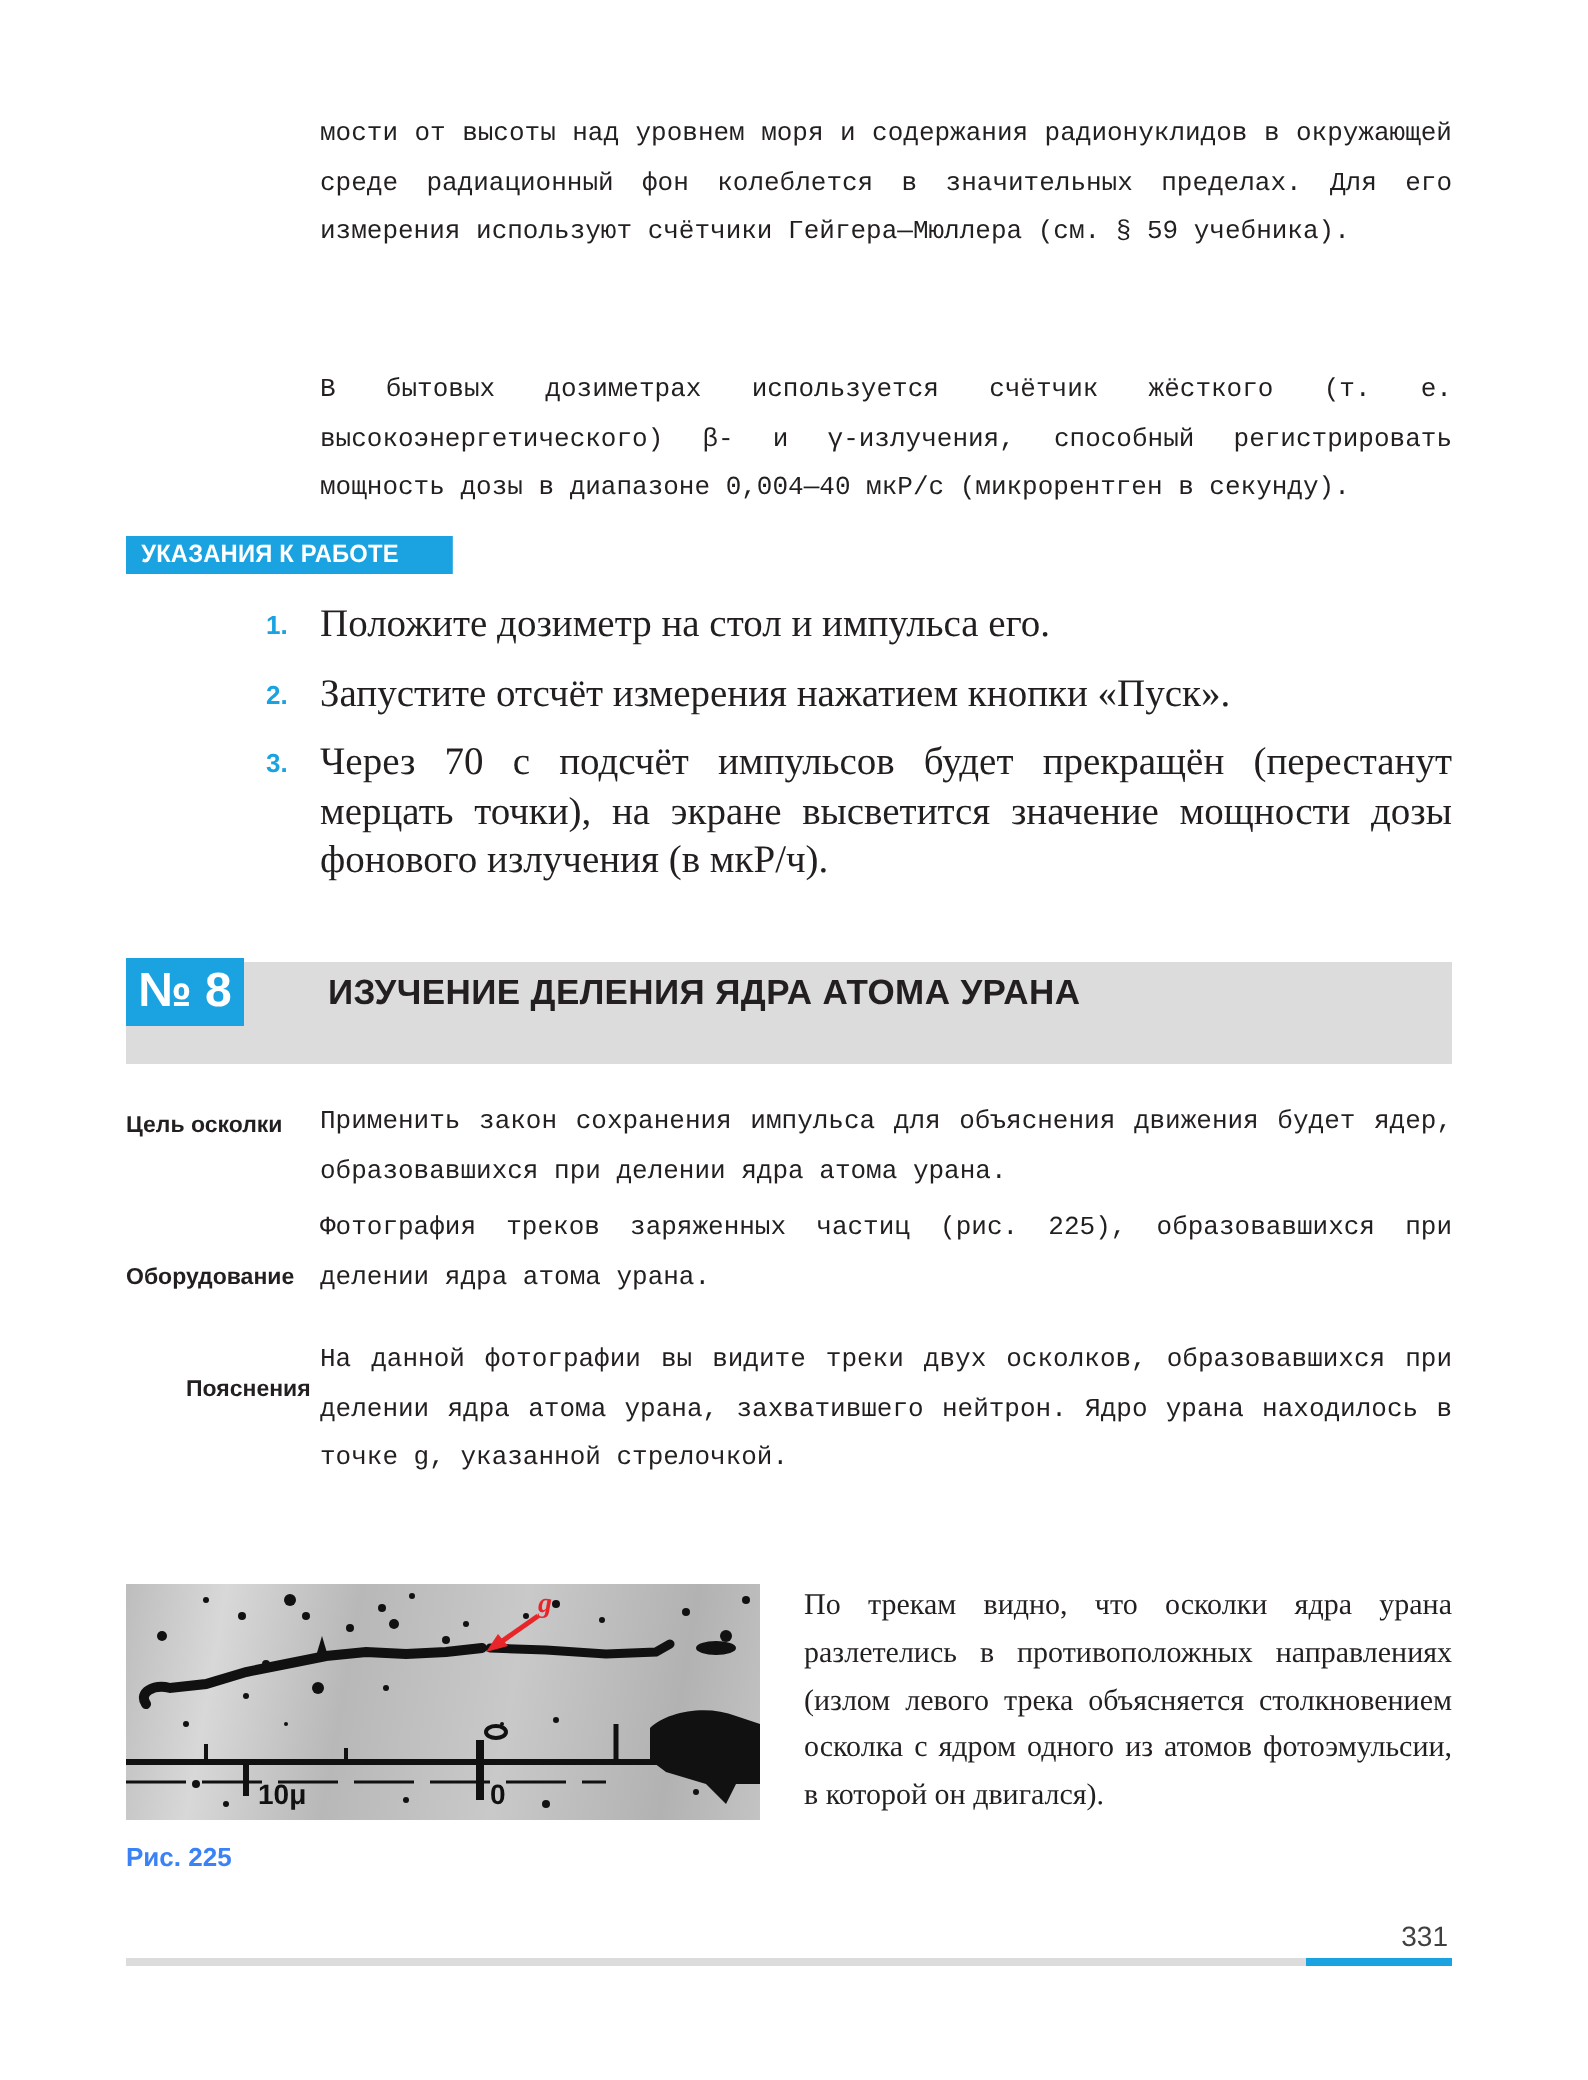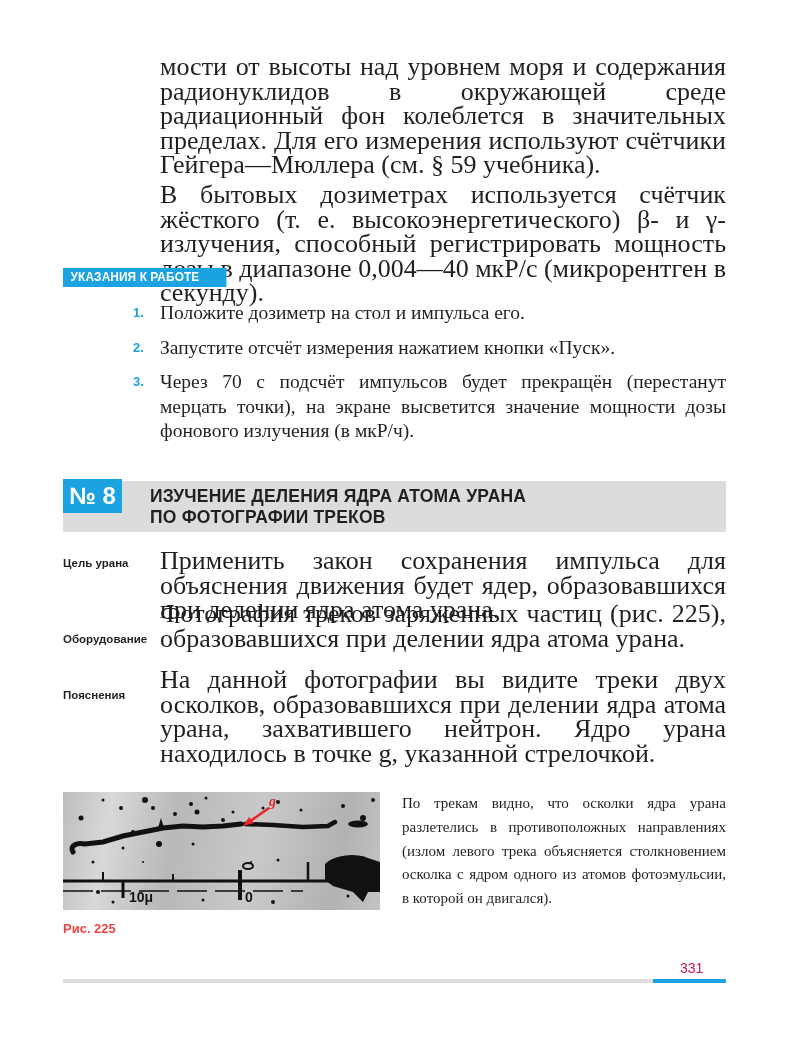--- a/index.html
+++ b/index.html
@@ -1,30 +1,30 @@
 <!DOCTYPE html>
 <html><head>
 <meta charset="utf-8">
 <style>
   html,body{margin:0;padding:0;background:#ffffff;}
   body{width:794px;height:1040px;position:relative;overflow:hidden;color:#231f20;}
-  .para{position:absolute;left:160px;width:566px;font-family:Liberation Serif, serif;font-size:26px;line-height:24.5px;text-align:justify;hyphens:manual;margin:0;}
+  .para{position:absolute;left:160px;width:566px;font-family:Liberation Mono, monospace;font-size:13px;line-height:24.5px;text-align:justify;hyphens:manual;margin:0;}
   .badge{position:absolute;left:63px;top:268px;width:172px;height:19px;background:#1aa3e0;color:#fff;font-family:"Liberation Sans",sans-serif;font-weight:bold;font-size:12.5px;line-height:19px;padding-left:8px;box-sizing:border-box;letter-spacing:0.1px;transform:scaleX(0.95);transform-origin:left;}
   .list{position:absolute;left:133px;top:301px;width:593px;margin:0;padding:0;list-style:none;}
   .list li{display:flex;margin-bottom:10px;font-family:"Liberation Serif",serif;font-size:19.5px;line-height:24.5px;}
   .list .num{width:27px;flex:0 0 27px;color:#1aa3e0;font-family:"Liberation Sans",sans-serif;font-weight:bold;font-size:13px;line-height:24.5px;}
   .list .txt{flex:1;text-align:justify;}
   .hband{position:absolute;left:63px;top:481px;width:663px;height:51px;background:#dcdcdc;}
   .hnum{position:absolute;left:63px;top:479px;width:59px;height:34px;background:#1aa3e0;color:#fff;font-family:"Liberation Sans",sans-serif;font-weight:bold;font-size:24px;line-height:34px;text-align:center;}
-  .htitle{position:absolute;left:150px;top:486px;width:540px;font-family:"Liberation Sans",sans-serif;font-weight:bold;font-size:17.5px;line-height:21px;color:#231f20;letter-spacing:0.2px;}
+  .htitle{position:absolute;left:164px;top:486px;width:540px;font-family:"Liberation Sans",sans-serif;font-weight:bold;font-size:17.5px;line-height:21px;color:#231f20;letter-spacing:0.2px;}
   .lbl{position:absolute;left:63px;font-family:"Liberation Sans",sans-serif;font-weight:bold;font-size:11.5px;color:#231f20;}
   .fig{position:absolute;left:63px;top:792px;width:317px;height:118px;background:linear-gradient(100deg,#bdbdbd 0%,#d8d8d8 15%,#b8b8b8 35%,#c9c9c9 60%,#b2b2b2 85%,#c3c3c3 100%);overflow:hidden;}
-  .cap{position:absolute;left:63px;top:921px;font-family:"Liberation Sans",sans-serif;font-weight:bold;font-size:13px;color:#ef4444;}
+  .cap{position:absolute;left:63px;top:921px;font-family:"Liberation Sans",sans-serif;font-weight:bold;font-size:13px;color:#3b82f6;}
   .rtext{position:absolute;left:402px;top:792px;width:324px;font-family:"Liberation Serif",serif;font-size:15px;line-height:23.8px;text-align:justify;margin:0;}
-  .pgnum{position:absolute;left:680px;top:960px;width:44px;font-family:"Liberation Sans",sans-serif;font-size:14px;color:#be185d;}
+  .pgnum{position:absolute;left:680px;top:960px;width:44px;text-align:right;font-family:"Liberation Sans",sans-serif;font-size:14px;color:#404040;}
   .rule-gray{position:absolute;left:63px;top:979px;width:590px;height:4px;background:#dcdcdc;}
   .rule-blue{position:absolute;left:653px;top:979px;width:73px;height:4px;background:#1aa3e0;}
 </style>
 </head>
 <body>
 
 <p class="para" style="top:55px;">мости от высоты над уровнем моря и содержания радио­нуклидов в окружающей среде радиационный фон коле­блется в значительных пределах. Для его измерения используют счётчики Гейгера—Мюллера (см. § 59 учеб­ника).</p>
 <p class="para" style="top:183px;">В бытовых дозиметрах используется счётчик жёсткого (т. е. высокоэнергетического) β- и γ-излучения, способ­ный регистрировать мощность дозы в диапазоне 0,004—40 мкР/с (микрорентген в секунду).</p>
 
 <div class="badge">УКАЗАНИЯ К РАБОТЕ</div>
@@ -41,30 +41,29 @@
   <li>
     <span class="num">3.</span>
     <span class="txt">Через 70 с подсчёт импульсов будет прекращён (переста­нут мерцать точки), на экране высветится значение мощ­ности дозы фонового излучения (в мкР/ч).</span>
   </li>
 </ol>
 
 <div class="hband"></div>
 <div class="hnum">№ 8</div>
 <div class="htitle">
   <div>ИЗУЧЕНИЕ ДЕЛЕНИЯ ЯДРА АТОМА УРАНА</div>
-  <div>ПО ФОТОГРАФИИ ТРЕКОВ</div>
 </div>
 
-<div class="lbl" style="top:557px;">Цель урана</div>
+<div class="lbl" style="top:557px;">Цель осколки</div>
 <p class="para" style="top:549px;">Применить закон сохранения импульса для объяснения движения будет ядер, образовавшихся при делении ядра атома урана.</p>
 
 <div class="lbl" style="top:633px;">Оборудование</div>
 <p class="para" style="top:602px;">Фотография треков заряженных частиц (рис. 225), обра­зовавшихся при делении ядра атома урана.</p>
 
-<div class="lbl" style="top:689px;">Пояснения</div>
+<div class="lbl" style="top:689px;margin-left:30px;">Пояснения</div>
 <p class="para" style="top:668px;">На данной фотографии вы видите треки двух осколков, образовавшихся при делении ядра атома урана, захва­тившего нейтрон. Ядро урана находилось в точке g, ука­занной стрелочкой.</p>
 
 <div class="fig">
   <svg width="317" height="118" viewBox="0 0 317 118">
 
     <path d="M10 60 C6 54, 14 50, 22 52 L40 50 L60 44 L80 40 L100 36 L120 34 L140 35 L160 34 L178 32" stroke="#111" stroke-width="5" fill="none" stroke-linecap="round"></path>
     <path d="M95 36 L98 26 L101 36 Z" fill="#111"></path>
 
     <path d="M182 32 L210 33 L240 35 L265 34 L272 30" stroke="#111" stroke-width="4.5" fill="none" stroke-linecap="round"></path>
     <ellipse cx="295" cy="32" rx="10" ry="3.5" fill="#111"></ellipse>

